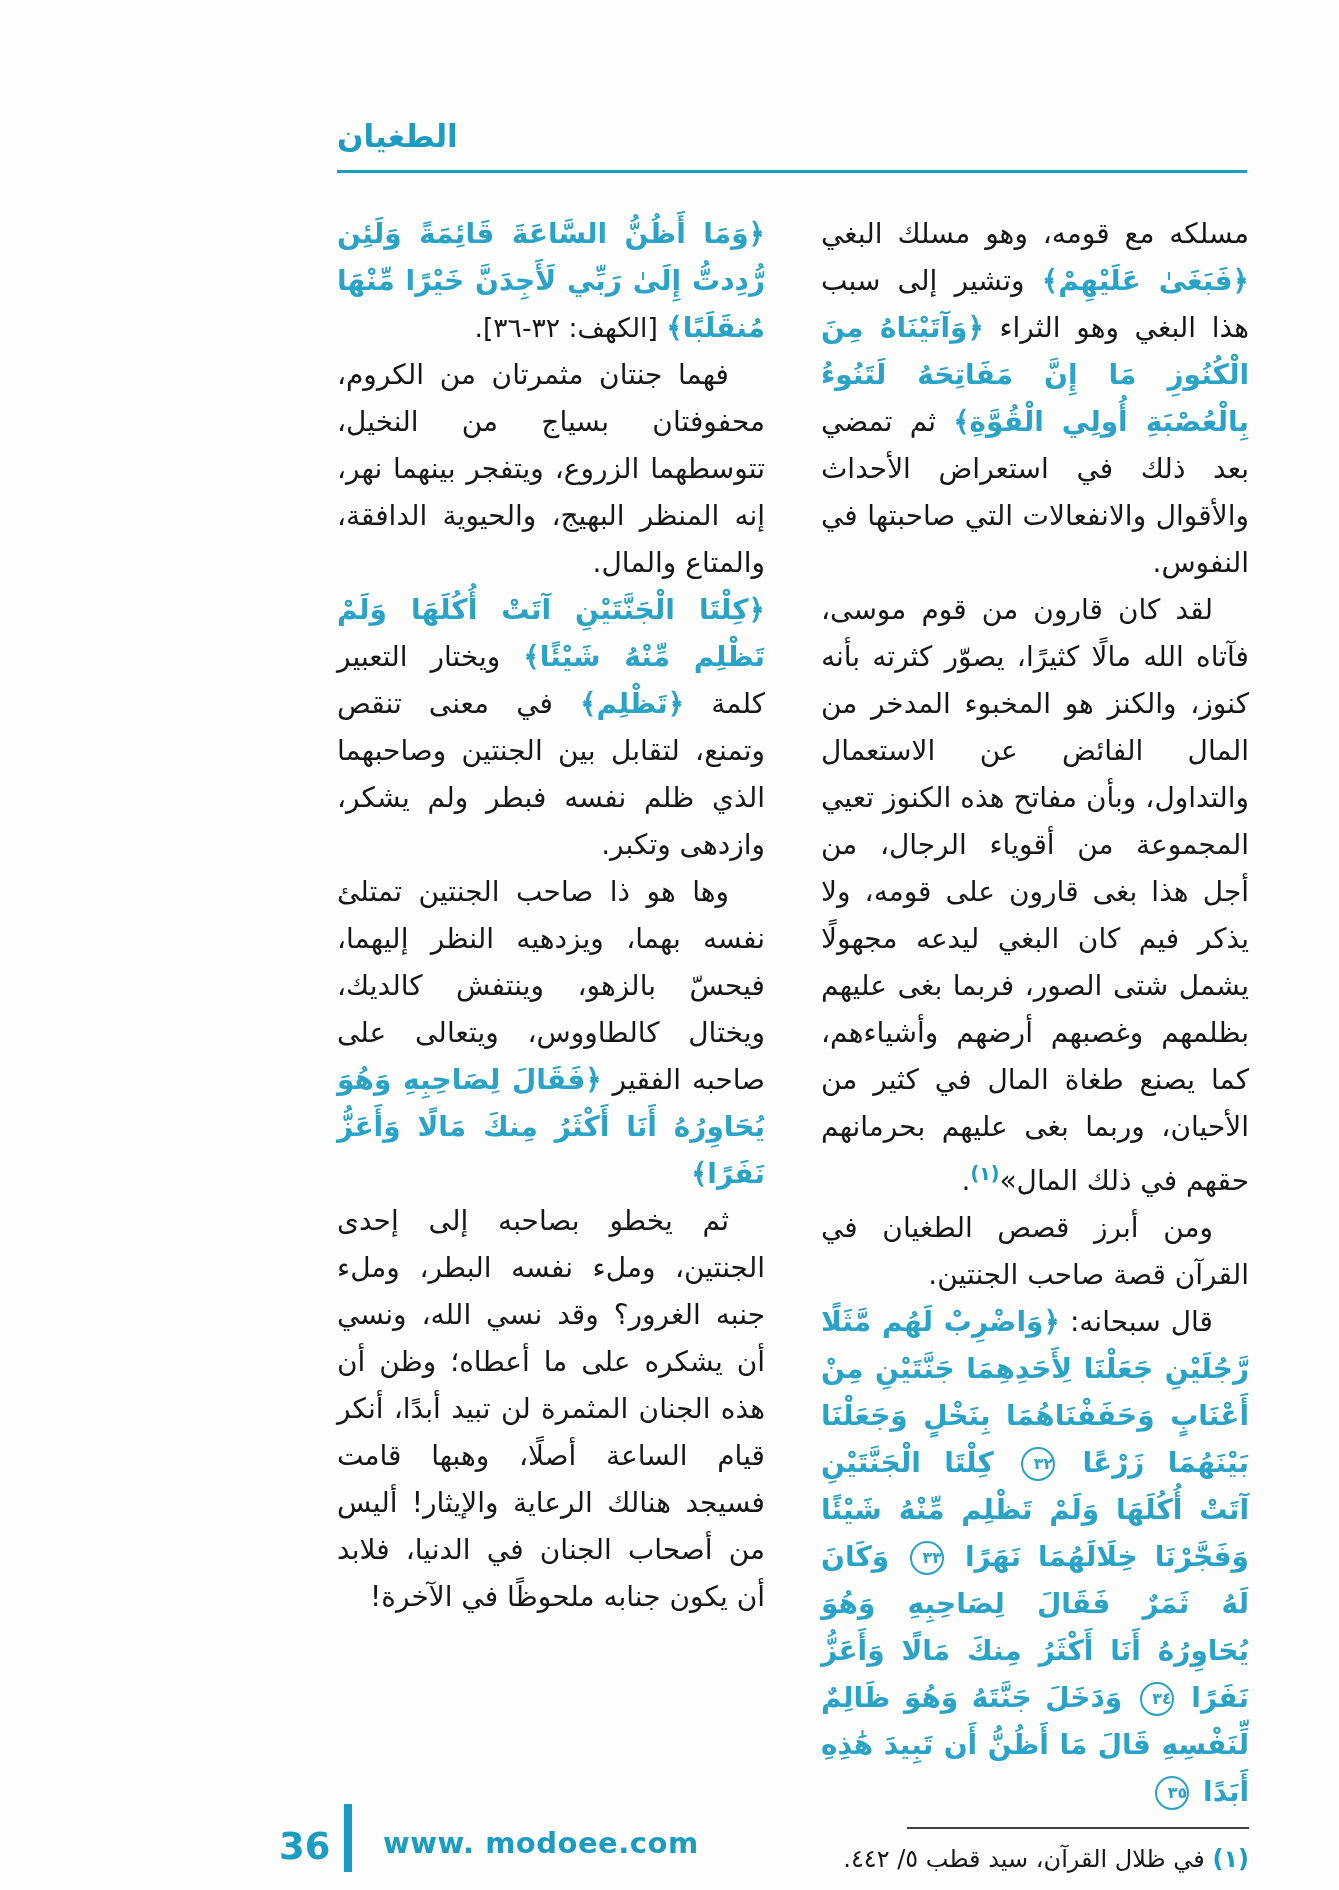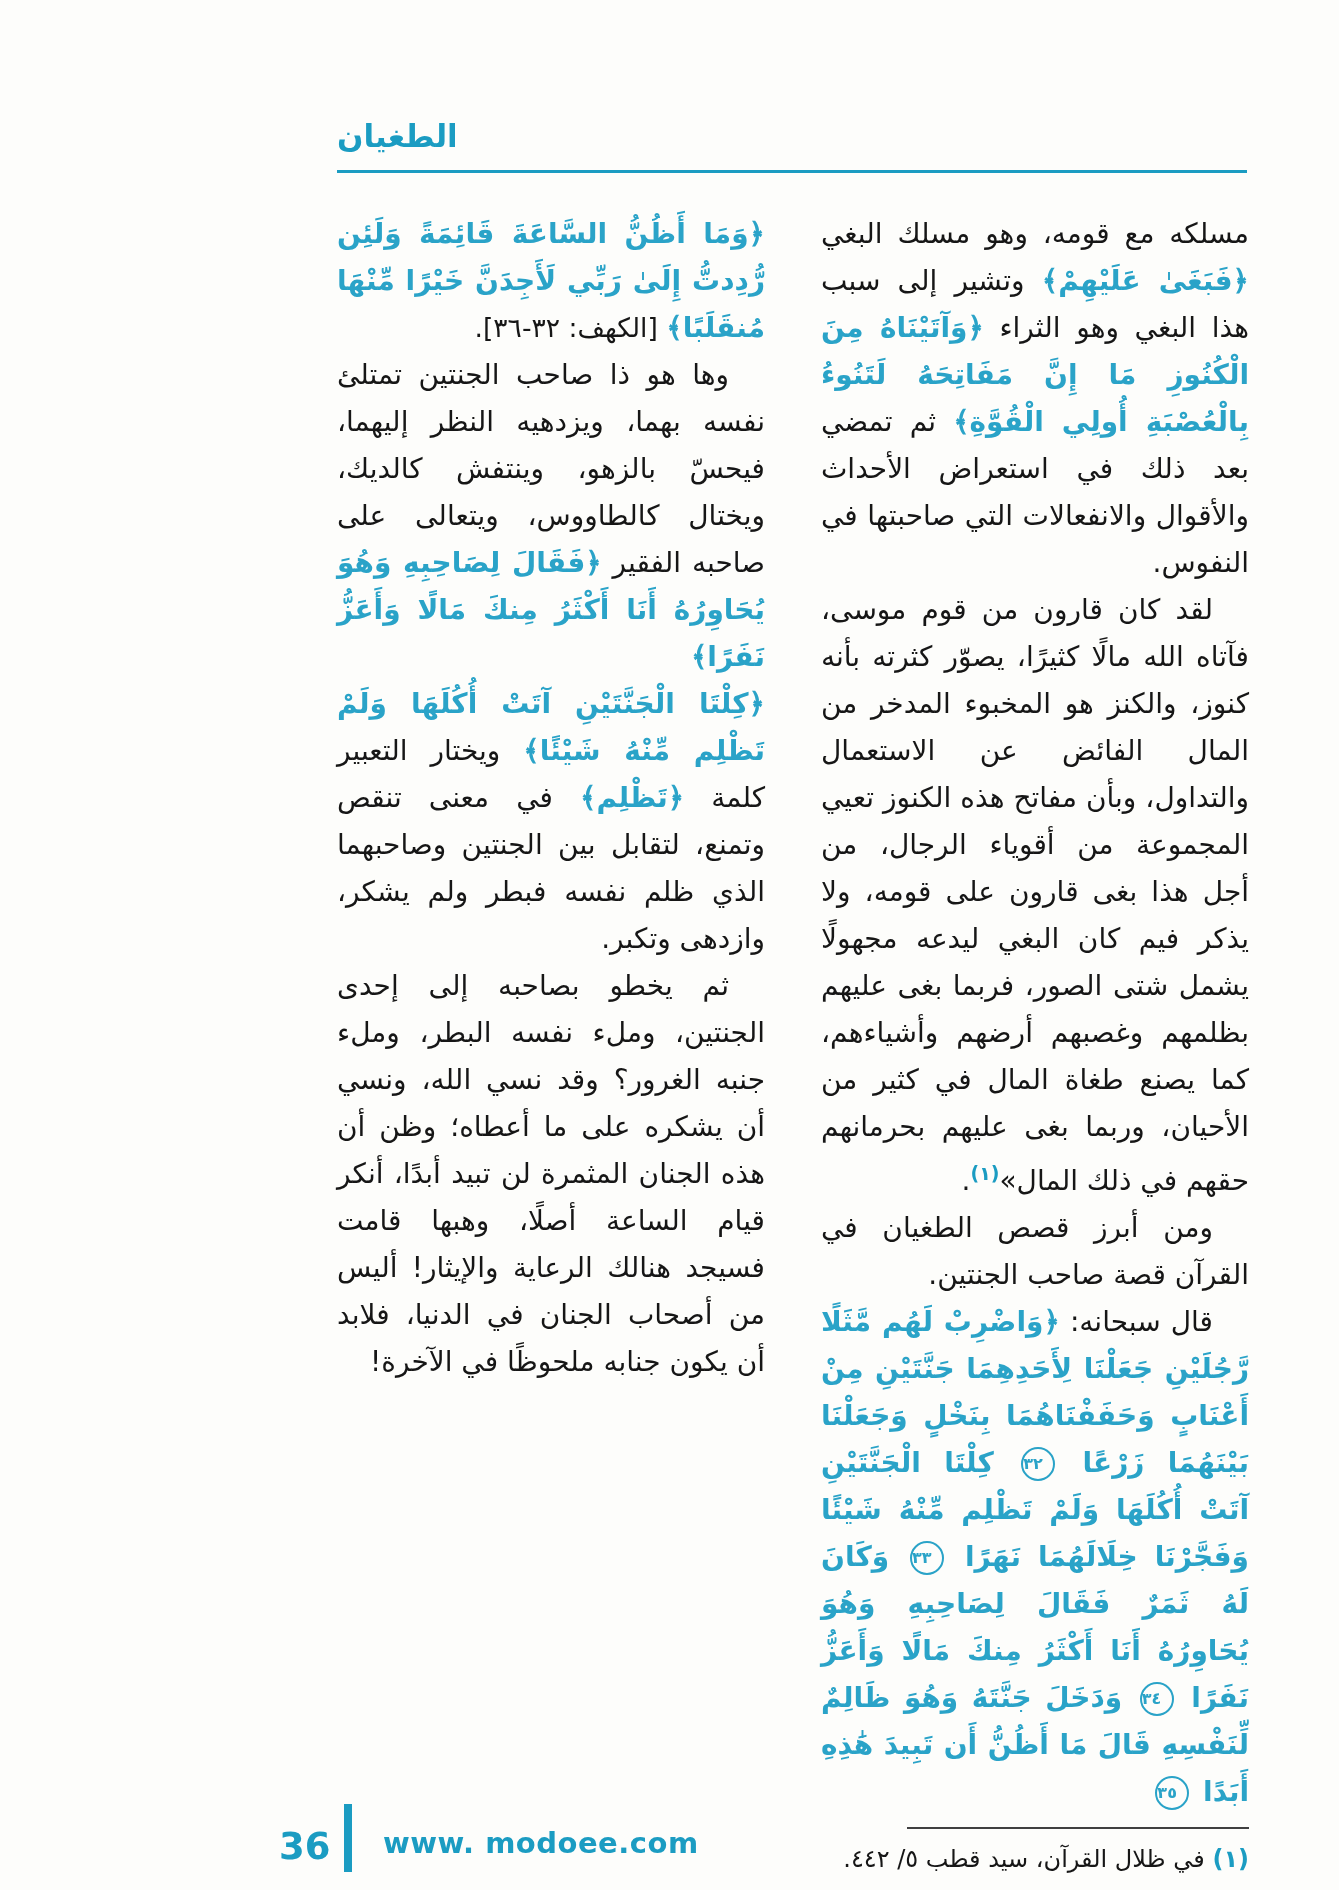--- a/index.html
+++ b/index.html
@@ -36,21 +36,21 @@
   .para{margin:0;font-size:28px;line-height:47px;text-align:justify;}
   .para.indent{text-indent:36px;}
 
   .run-normal{color:var(--body);}
   .run-quran{color:var(--quran);font-weight:bold;}
   .run-ref{color:var(--body);font-size:0.95em;}
   .run-fnref{color:var(--accent);font-size:0.68em;vertical-align:super;font-weight:bold;}
   .run-ayah{
     display:inline-block;width:34px;height:34px;line-height:30px;
     border:2px solid var(--quran);border-radius:50%;
-    color:var(--quran);font-size:16px;font-weight:bold;text-align:left;
+    color:var(--quran);font-size:16px;font-weight:bold;text-align:right;
     vertical-align:middle;margin:0 4px;text-indent:0;
   }
 
   .footnote{margin-top:auto;padding-top:12px;}
   .footnote-rule{width:342px;border-top:2px solid var(--rule);margin-bottom:10px;}
   .footnote-text{font-size:24px;line-height:40px;}
   .run-fnmark{color:var(--accent);font-weight:bold;}
 
   .page-number{
     position:absolute;left:34px;bottom:46px;
@@ -88,22 +88,23 @@
         <div class="footnote-rule"></div>
         <div class="footnote-text">
           <span class="run-fnmark">(١)</span><span> في ظلال القرآن، سيد قطب ٥/ ٤٤٢.</span>
         </div>
       </div>
     </section>
 
     <section class="col">
       <div class="col-text">
           <p class="para"><span class="run-quran">﴿وَمَا أَظُنُّ السَّاعَةَ قَائِمَةً وَلَئِن رُّدِدتُّ إِلَىٰ رَبِّي لَأَجِدَنَّ خَيْرًا مِّنْهَا مُنقَلَبًا﴾</span><span class="run-ref"> [الكهف: ٣٢-٣٦].</span></p>
+          <p class="para indent"><span class="run-normal">فهما جنتان مثمرتان من الكروم، محفوفتان بسياج من النخيل، تتوسطهما الزروع، ويتفجر بينهما نهر، إنه المنظر البهيج، والحيوية الدافقة، والمتاع والمال.</span></p>
+          <p class="para"><span class="run-quran">﴿كِلْتَا الْجَنَّتَيْنِ آتَتْ أُكُلَهَا وَلَمْ تَظْلِم مِّنْهُ شَيْئًا﴾</span><span class="run-normal"> ويختار التعبير كلمة </span><span class="run-quran">﴿تَظْلِم﴾</span><span class="run-normal"> في معنى تنقص وتمنع، لتقابل بين الجنتين وصاحبهما الذي ظلم نفسه فبطر ولم يشكر، وازدهى وتكبر.</span></p>
           <p class="para indent"><span class="run-normal">وها هو ذا صاحب الجنتين تمتلئ نفسه بهما، ويزدهيه النظر إليهما، فيحسّ بالزهو، وينتفش كالديك، ويختال كالطاووس، ويتعالى على صاحبه الفقير </span><span class="run-quran">﴿فَقَالَ لِصَاحِبِهِ وَهُوَ يُحَاوِرُهُ أَنَا أَكْثَرُ مِنكَ مَالًا وَأَعَزُّ نَفَرًا﴾</span></p>
-          <p class="para"><span class="run-quran">﴿كِلْتَا الْجَنَّتَيْنِ آتَتْ أُكُلَهَا وَلَمْ تَظْلِم مِّنْهُ شَيْئًا﴾</span><span class="run-normal"> ويختار التعبير كلمة </span><span class="run-quran">﴿تَظْلِم﴾</span><span class="run-normal"> في معنى تنقص وتمنع، لتقابل بين الجنتين وصاحبهما الذي ظلم نفسه فبطر ولم يشكر، وازدهى وتكبر.</span></p>
           <p class="para indent"><span class="run-normal">ثم يخطو بصاحبه إلى إحدى الجنتين، وملء نفسه البطر، وملء جنبه الغرور؟ وقد نسي الله، ونسي أن يشكره على ما أعطاه؛ وظن أن هذه الجنان المثمرة لن تبيد أبدًا، أنكر قيام الساعة أصلًا، وهبها قامت فسيجد هنالك الرعاية والإيثار! أليس من أصحاب الجنان في الدنيا، فلابد أن يكون جنابه ملحوظًا في الآخرة!</span></p>
         </div>
     </section>
 
   </div>
 
   <div class="page-number">36</div>
   <div class="footer-bar"></div>
   <div class="website">www. modoee.com</div>
 

